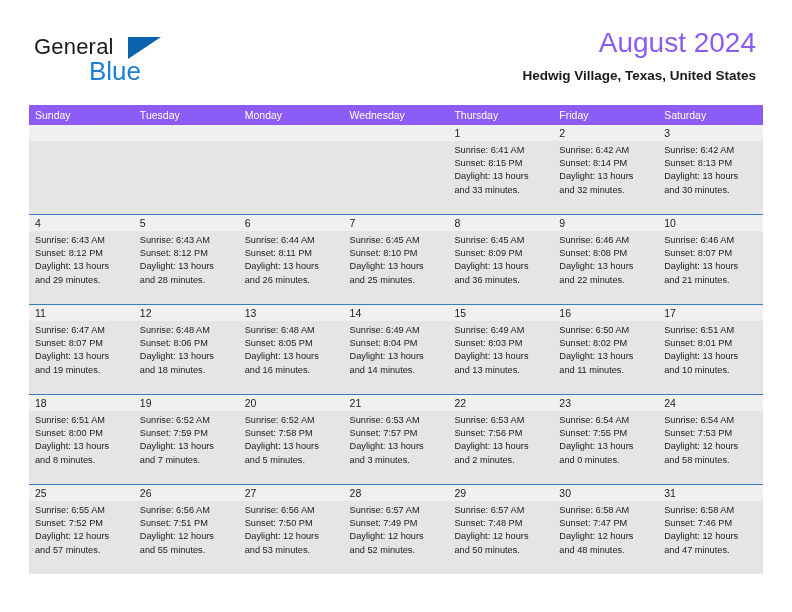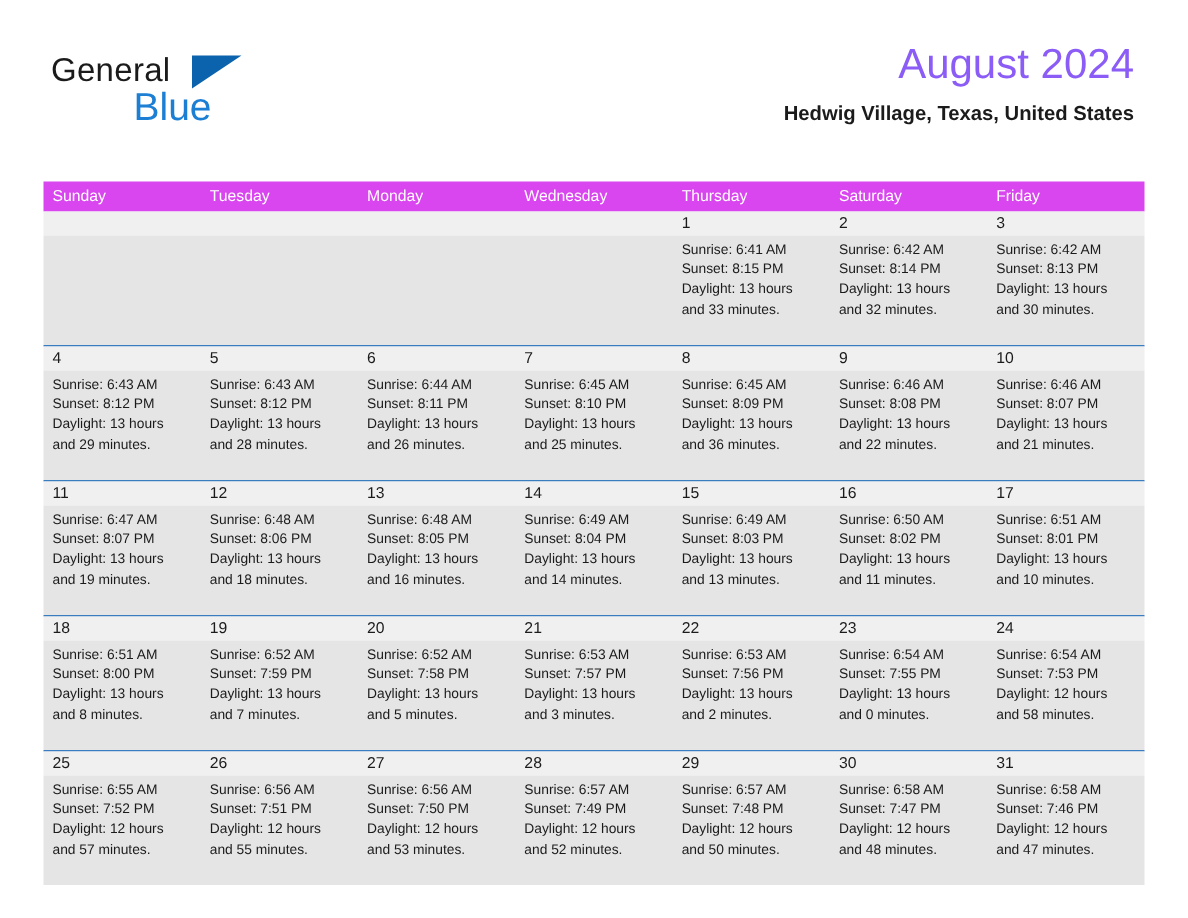--- a/index.html
+++ b/index.html
@@ -90,23 +90,22 @@
   
   .calendar {
     position: absolute;
     left: 29px;
     top: 105px;
     width: 734px;
   }
   .dow-row {
     display: flex;
     width: 100%;
-    background: #d946ef;
+    background: #8b5cf6;
     height: 20px;
-    margin-top: 16px;
   }
   .dow {
     flex: 1 1 0;
     color: #ffffff;
     font-size: 10.5px;
     line-height: 20px;
     padding-left: 6px;
     box-sizing: border-box;
     white-space: nowrap;
   }
@@ -174,22 +173,22 @@
 
   </div>
 
   <div class="calendar">
     <div class="dow-row" id="dow-row">
         <div class="dow">Sunday</div>
         <div class="dow">Tuesday</div>
         <div class="dow">Monday</div>
         <div class="dow">Wednesday</div>
         <div class="dow">Thursday</div>
+        <div class="dow">Friday</div>
         <div class="dow">Saturday</div>
-        <div class="dow">Friday</div>
       </div>
     <div id="weeks-container">
         <div class="week">
           <div class="week-numbers">
             <div class="daynum-cell empty"></div>
             <div class="daynum-cell empty"></div>
             <div class="daynum-cell empty"></div>
             <div class="daynum-cell empty"></div>
             <div class="daynum-cell">1</div>
             <div class="daynum-cell">2</div>

